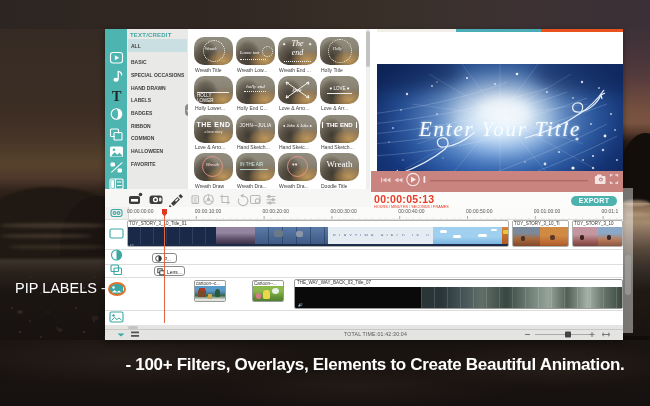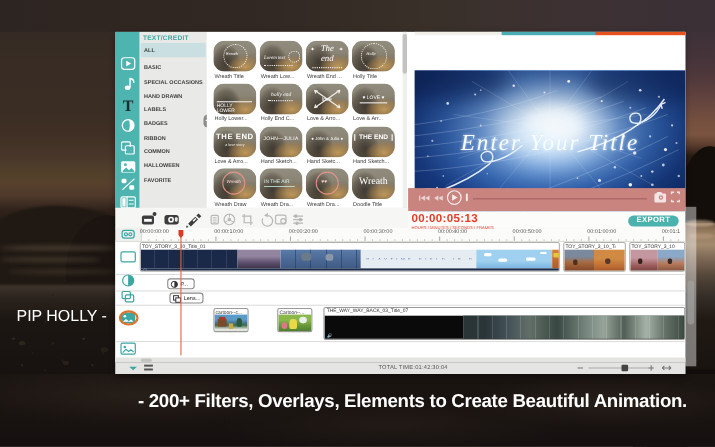--- a/index.html
+++ b/index.html
@@ -109,22 +109,22 @@
     <div id="water-hl2"></div>
     <div id="water-hl3"></div>
   <div id="rock-r"></div>
   <div id="water-hr"></div>
     <div id="water-hr2"></div>
   <div id="pebbles"></div>
   <div id="pebbles2"></div>
   <div id="rock-br"></div>
   <div id="rock-br2"></div>
   <div id="beach"></div>
-  <div id="caption">- 200+ Filters, Overlays, Elements to Create Beautiful Animation.</div>
-  <div id="piplabel">PIP HOLLY -</div>
+  <div id="caption">- 100+ Filters, Overlays, Elements to Create Beautiful Animation.</div>
+  <div id="piplabel">PIP LABELS -</div>
   <div id="win">
     <div id="sidebar">
       <svg width="22" height="160" viewBox="0 0 22 160">
         <g fill="none" stroke="#fff" stroke-width="1.1">
           <rect x="5.5" y="23.5" width="12" height="10.5" rx="2.5"></rect>
           <path d="M9.8,26.3 l4.5,2.45 l-4.5,2.45 z" fill="#fff" stroke="none"></path>
         </g>
         <path d="M13.2,50.5 v-8.2 c2.6,0.3 3.6,1.8 3.4,4.2" fill="none" stroke="#fff" stroke-width="1.3"></path>
         <ellipse cx="11" cy="50.8" rx="2.6" ry="2" fill="#fff"></ellipse>
         <text x="11.5" y="71.5" font-size="14.5" font-family="Liberation Serif,serif" font-weight="bold" fill="#1d2b2b" text-anchor="middle">T</text>

